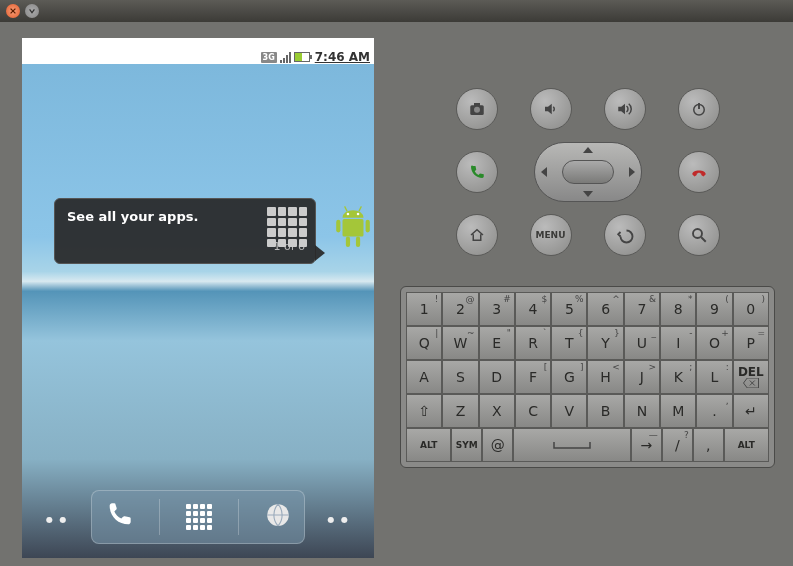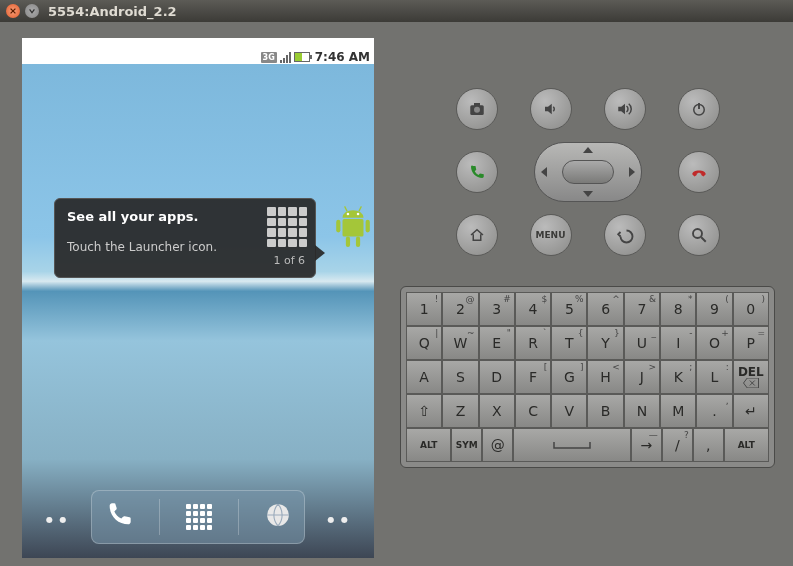--- a/index.html
+++ b/index.html
@@ -12,21 +12,21 @@
 .tb-title { color: #dfdbd2; font-size: 13px; font-weight: bold; margin-left: 4px; }
 .content { display: flex; height: 544px; background: #72726f; }
 .left-panel { width: 400px; padding: 16px 16px 16px 22px; display: flex; }
 .phone-screen { width: 352px; height: 520px; background: #000; position: relative; overflow: hidden; }
 .statusbar { height: 38px; background: #fff; display: flex; justify-content: flex-end; align-items: center; padding: 0 4px; gap: 3px; font-size: 12px; }
 .status-3g { font-size: 8px; font-weight: bold; background: #888; color: #fff; padding: 1px 2px; border-radius: 1px; }
 .status-signal { display: flex; align-items: flex-end; gap: 1px; height: 12px; }
 .status-signal span { width: 2px; background: #666; }
 .status-batt { width: 16px; height: 10px; border: 1px solid #666; position: relative; background: linear-gradient(90deg,#9c3 50%,#fff 50%); }
 .status-batt::after { content:""; position:absolute; right:-3px; top:2px; width:2px; height:4px; background:#666; }
-.status-time { font-weight: bold; color: #333; margin-left: 2px; }
+.status-time { font-weight: bold; color: #333; margin-left: 2px; text-decoration: underline; }
 .wallpaper { position: absolute; top: 26px; left: 0; right: 0; bottom: 0; background: linear-gradient(180deg, #7db8dc 0%, #8cc5e8 35%, #a8d4e8 42%, #d8e9f0 44%, #5494b8 46%, #95c4dc 56%, #87b0c4 80%, #3d4654 100%); }
 .tip-bubble { position: absolute; top: 160px; left: 32px; width: 262px; background: rgba(40,40,40,0.93); border-radius: 6px; padding: 10px 10px 10px 12px; color: #fff; font-size: 13px; border:1px solid #555; }
 .tip-title { font-weight: bold; margin-bottom: 16px; }
 .tip-sub { color: #ccc; font-size: 12px; }
 .tip-count { text-align: right; font-size: 11px; color: #bbb; }
 .tip-grid { position: absolute; right: 8px; top: 8px; width: 40px; height: 40px; display: grid; grid-template-columns: repeat(4,1fr); grid-template-rows: repeat(4,1fr); gap: 2px; }
 .tip-grid span { background: #ccc; border-radius: 1px; }
 .tip-tail { position: absolute; right: -10px; top: 46px; width: 0; height: 0; border-top: 8px solid transparent; border-bottom: 8px solid transparent; border-left: 10px solid rgba(40,40,40,0.93); }
 .android-robot { position: absolute; top: 165px; left: 310px; width: 42px; }
 .dock { position: absolute; bottom: 14px; left: 50%; transform: translateX(-50%); width: 214px; height: 54px; background: rgba(120,150,170,0.55); border-radius: 8px; display: flex; align-items: center; justify-content: space-around; border:1px solid rgba(255,255,255,0.25); }
@@ -66,21 +66,20 @@
     <div class="tb-btn tb-close">
       <svg viewBox="0 0 10 10" width="8" height="8">
           <path d="M2 2 L8 8 M8 2 L2 8" stroke="#5a1c00" stroke-width="1.6"></path>
         </svg>
     </div>
     <div class="tb-btn tb-min">
       <svg viewBox="0 0 10 10" width="8" height="8">
           <path d="M2 3 L5 7 L8 3" fill="none" stroke="#333" stroke-width="1.6"></path>
         </svg>
     </div>
-    <div class="tb-title">5554:Android_2.2</div>
   </div>
 
   <div class="content">
     <div class="left-panel">
       <div class="phone-screen">
         <div class="statusbar">
           <span class="status-3g">3G</span>
           <div class="status-signal">
               <span style="height:3px"></span>
               <span style="height:5px"></span>
@@ -105,21 +104,20 @@
               <span></span>
               <span></span>
               <span></span>
               <span></span>
               <span></span>
               <span></span>
               <span></span>
               <span></span>
             </div>
           <div class="tip-title">See all your apps.</div>
-          <div class="tip-sub">Touch the Launcher icon.</div>
           <div class="tip-count">1 of 6</div>
           <div class="tip-tail"></div>
         </div>
 
         <svg class="android-robot" viewBox="0 0 100 120">
           <g fill="#a4c639">
             <path d="M25 35 a25 18 0 0 1 50 0 z"></path>
             <rect x="25" y="38" width="50" height="42" rx="4"></rect>
             <rect x="10" y="40" width="10" height="30" rx="5"></rect>
             <rect x="80" y="40" width="10" height="30" rx="5"></rect>

